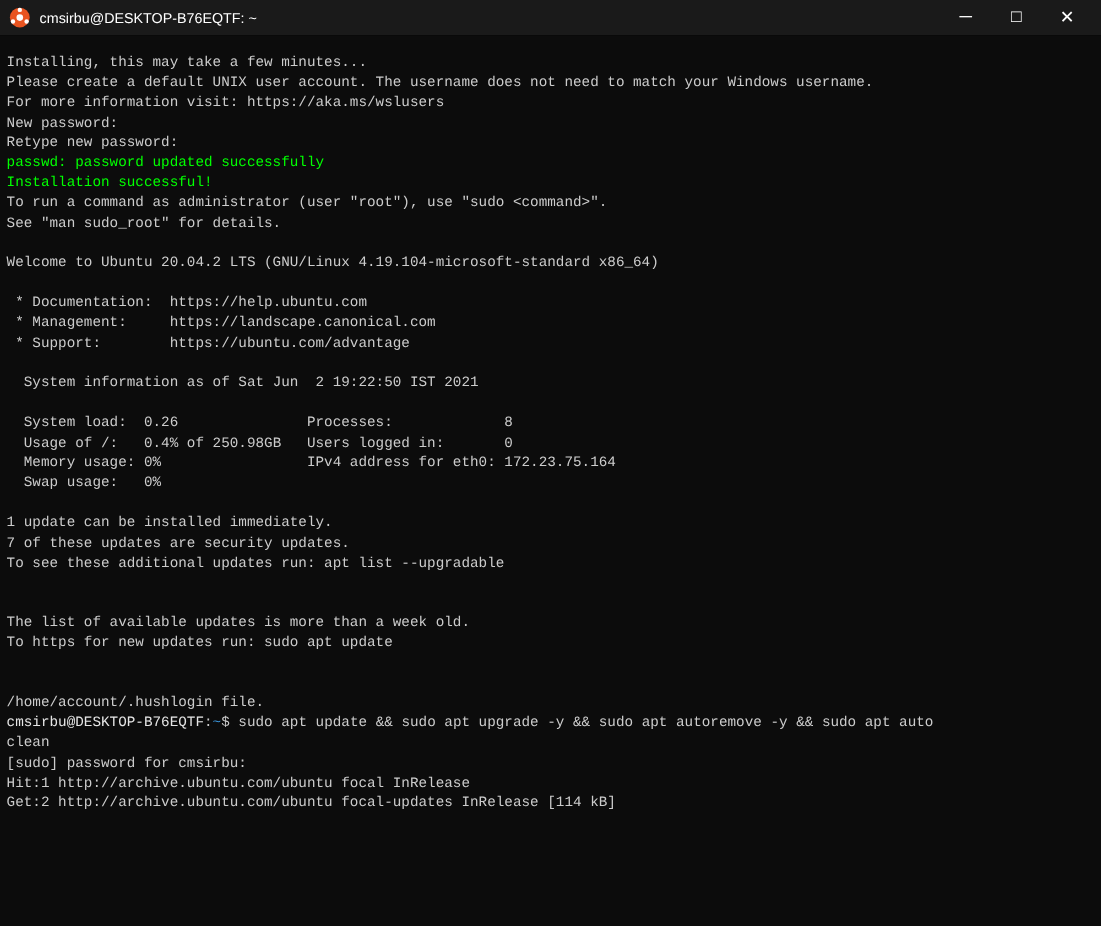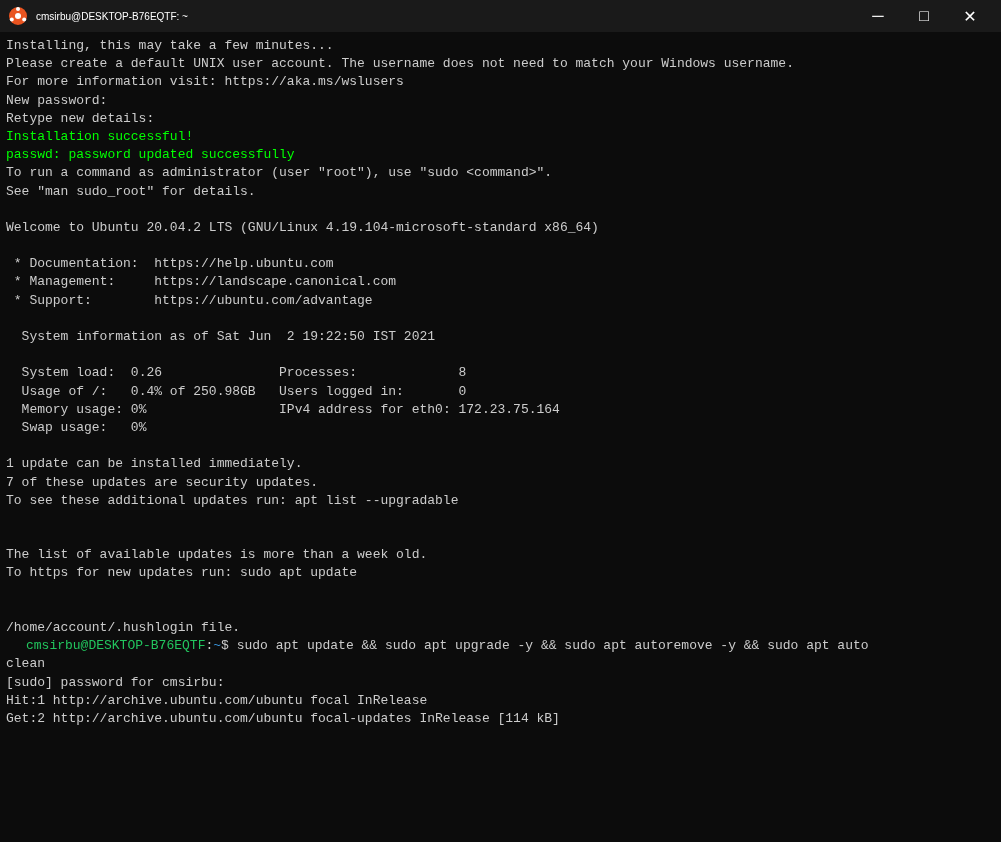--- a/index.html
+++ b/index.html
@@ -15,21 +15,21 @@
     }
     .title-bar-icon {
       width: 20px;
       height: 20px;
       margin-right: 8px;
       flex-shrink: 0;
     }
     .title-bar-title {
       flex: 1;
       color: #fff;
-      font-size: 10px;
+      font-size: 13px;
       font-family: 'Segoe UI', sans-serif;
     }
     .title-bar-controls {
       display: flex;
       gap: 0;
     }
     .title-bar-btn {
       width: 46px;
       height: 32px;
       display: flex;
@@ -39,31 +39,31 @@
       font-size: 16px;
       cursor: pointer;
       background: transparent;
       border: none;
       font-family: 'Segoe UI Symbol', sans-serif;
     }
 
     .terminal-body {
       background: #0c0c0c;
       color: #cccccc;
-      padding: 5px 6px;
+      padding: 16px 6px;
       height: calc(842px - 32px);
       overflow: hidden;
       line-height: 1.4;
       font-size: 13px;
       font-family: 'Consolas', 'Courier New', monospace;
     }
 
     .line { white-space: pre-wrap; word-break: break-all; }
     .green { color: #00ff00; }
-    .prompt-user { color: #22c55e; margin-left: 20px; }
+    .prompt-user { color: #e5e5e5; }
     .prompt-path { color: #3a96dd; }
   </style>
 </head>
 <body>
 
 <div>
   <div class="title-bar">
 
     <svg class="title-bar-icon" viewBox="0 0 20 20" xmlns="http://www.w3.org/2000/svg">
       <circle cx="10" cy="10" r="9" fill="#e95420"></circle>
@@ -78,23 +78,23 @@
       <button class="title-bar-btn">□</button>
       <button class="title-bar-btn close">✕</button>
     </div>
   </div>
 
   <div class="terminal-body">
     <div class="line">Installing, this may take a few minutes...</div>
     <div class="line">Please create a default UNIX user account. The username does not need to match your Windows username.</div>
     <div class="line">For more information visit: https://aka.ms/wslusers</div>
     <div class="line">New password:</div>
-    <div class="line">Retype new details:</div>
+    <div class="line">Retype new password:</div>
+    <div class="line green">passwd: password updated successfully</div>
     <div class="line green">Installation successful!</div>
-    <div class="line green">passwd: password updated successfully</div>
     <div class="line">To run a command as administrator (user "root"), use "sudo &lt;command&gt;".</div>
     <div class="line">See "man sudo_root" for details.</div>
     <div class="line">&nbsp;</div>
     <div class="line">Welcome to Ubuntu 20.04.2 LTS (GNU/Linux 4.19.104-microsoft-standard x86_64)</div>
     <div class="line">&nbsp;</div>
     <div class="line"> * Documentation:  https://help.ubuntu.com</div>
     <div class="line"> * Management:     https://landscape.canonical.com</div>
     <div class="line"> * Support:        https://ubuntu.com/advantage</div>
     <div class="line">&nbsp;</div>
     <div class="line">  System information as of Sat Jun  2 19:22:50 IST 2021</div>

